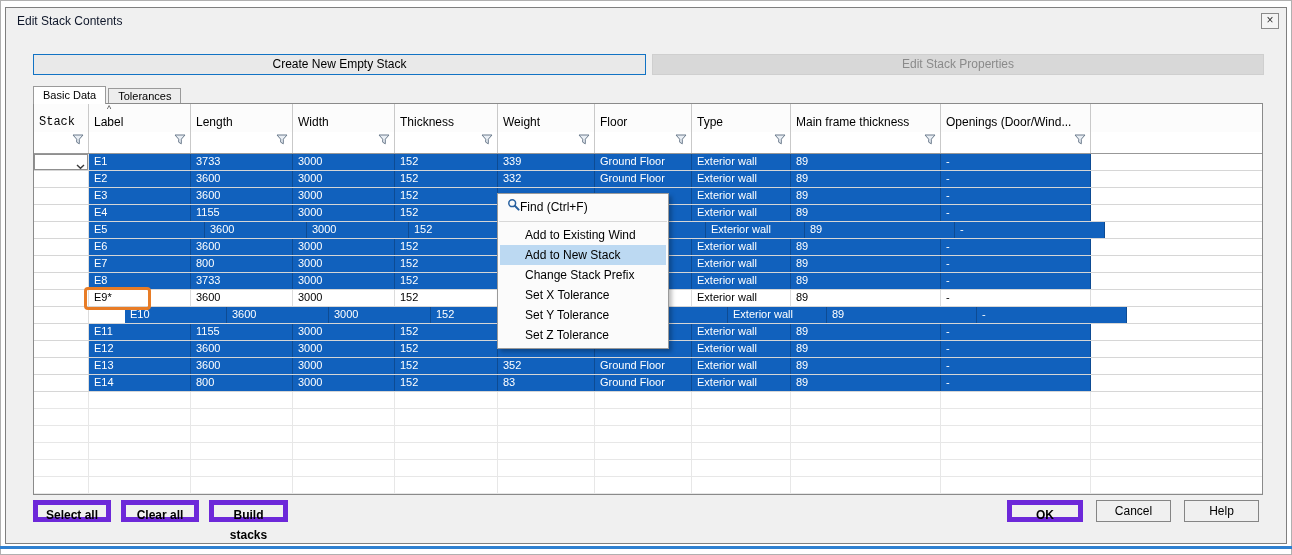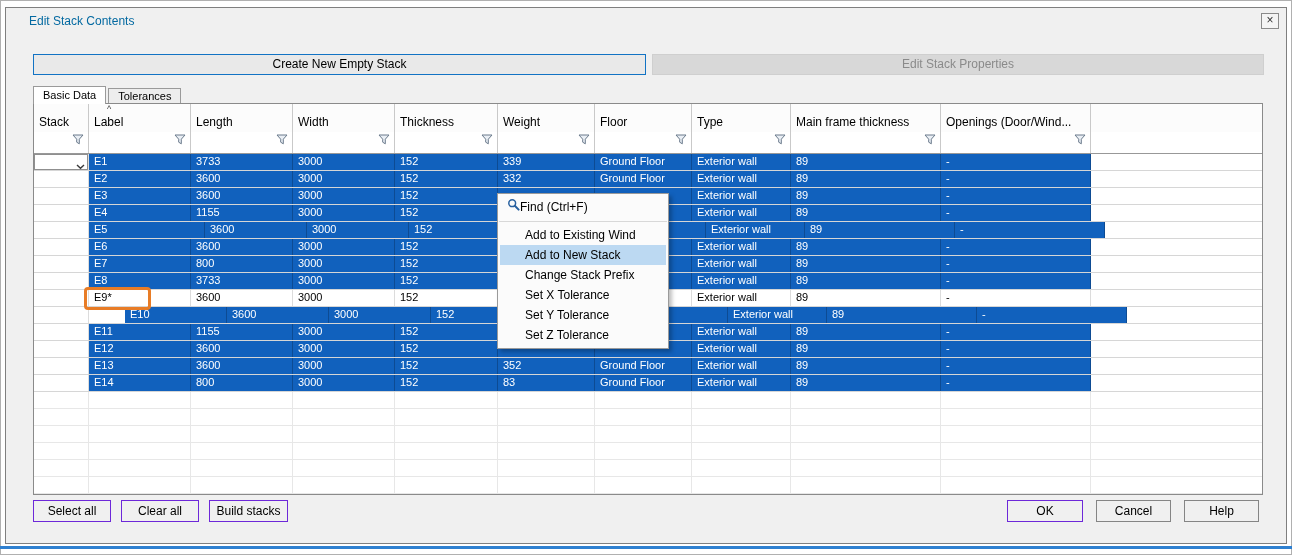--- a/index.html
+++ b/index.html
@@ -2,21 +2,21 @@
 <html><head>
 <meta charset="utf-8">
 <style>
   * { margin:0; padding:0; box-sizing:border-box; }
   body { font-family:"Liberation Sans", sans-serif; background:#fff; }
   .screenshot { position:relative; width:1292px; height:555px; background:#fff;
                 outline:1px solid #b0b0b0; outline-offset:-1px; overflow:hidden; }
   .dialog { position:absolute; left:5px; top:7px; width:1282px; height:537px;
             background:#f0f0f0; border:1px solid #7f7f7f; }
   .titlebar { position:relative; height:25px; }
-  .title-text { position:absolute; left:23px; top:6px; font-size:12px; color:#0369a1;text-align:center; }
+  .title-text { position:absolute; left:11px; top:6px; font-size:12px; color:#0f172a;text-align:center; }
   .close-btn { position:absolute; right:7px; top:5px; width:18px; height:16px;
                border:1px solid #8a8a8a; background:#f4f4f4; font-size:12px;
                line-height:13px; text-align:center; color:#333; cursor:pointer; }
   .btn-top { position:absolute; height:21px; font-size:12px; text-align:center; line-height:19px; }
   .btn-create { left:27px; top:46px; width:613px; background:#e9e9e9; color:#000; }
   .btn-editprops { left:646px; top:46px; width:612px; background:#d8d8d8;
                    border:1px solid #cfcfcf; color:#8a8a8a; }
   .tabs { position:absolute; left:27px; top:78px; display:flex; z-index:4; }
   .tab { padding:0 9px; font-size:11px; border:1px solid #9a9a9a; border-bottom:none;
          color:#000; white-space:nowrap; }
@@ -43,21 +43,21 @@
                   z-index:10; padding:2px 0 3px 0; }
   .menu-item { height:20px; font-size:12px; line-height:20px; padding-left:25px;
                margin:0 2px; color:#000; white-space:nowrap; }
   .menu-item.find { height:23px; line-height:23px; padding-left:7px; display:flex;
                     align-items:flex-end; }
   .menu-item.disabled { color:#a8a8a8; }
   .menu-sep { height:1px; background:#d8d8d8; margin:2px 1px 3px 1px; }
   .annotation-box { position:absolute; border:3px solid #e87c26; border-radius:4px; z-index:11; }
   .fbtn { position:absolute; height:22px; font-size:12px; text-align:center;
           line-height:20px; background:#f0f0f0; color:#000; cursor:pointer; }
-  .fbtn.navy { border:1px solid #6d28d9; }
+  .fbtn.navy { border:5px solid #6d28d9;font-weight:bold; }
   .fbtn.gray { border:1px solid #858585; }
   .blue-strip { position:absolute; left:0; top:546px; width:1292px; height:3px; }
 </style>
 </head>
 <body>
 
 <div class="screenshot">
   <div class="dialog">
 
     <div class="titlebar">
@@ -68,21 +68,21 @@
     <div class="btn-top btn-create" style="border: 1px solid rgb(18, 115, 196);">Create New Empty Stack</div>
     <div class="btn-top btn-editprops">Edit Stack Properties</div>
 
     <div class="tabs">
       <div class="tab active">Basic Data</div>
       <div class="tab inactive">Tolerances</div>
     </div>
 
     <div class="grid-area">
       <div class="grid-header">
-          <div class="hcell" style="width: 55px;"><span>Stack</span></div>
+          <div class="hcell" style="width: 55px; font-family: Liberation Mono, monospace;"><span>Stack</span></div>
           <div class="hcell" style="width: 102px;"><span>Label</span><span class="sort-caret">^</span></div>
           <div class="hcell" style="width: 102px;"><span>Length</span></div>
           <div class="hcell" style="width: 102px;"><span>Width</span></div>
           <div class="hcell" style="width: 103px;"><span>Thickness</span></div>
           <div class="hcell" style="width: 97px;"><span>Weight</span></div>
           <div class="hcell" style="width: 97px;"><span>Floor</span></div>
           <div class="hcell" style="width: 99px;"><span>Type</span></div>
           <div class="hcell" style="width: 150px;"><span>Main frame thickness</span></div>
           <div class="hcell" style="width: 150px;"><span>Openings (Door/Wind...</span></div>
         </div>

